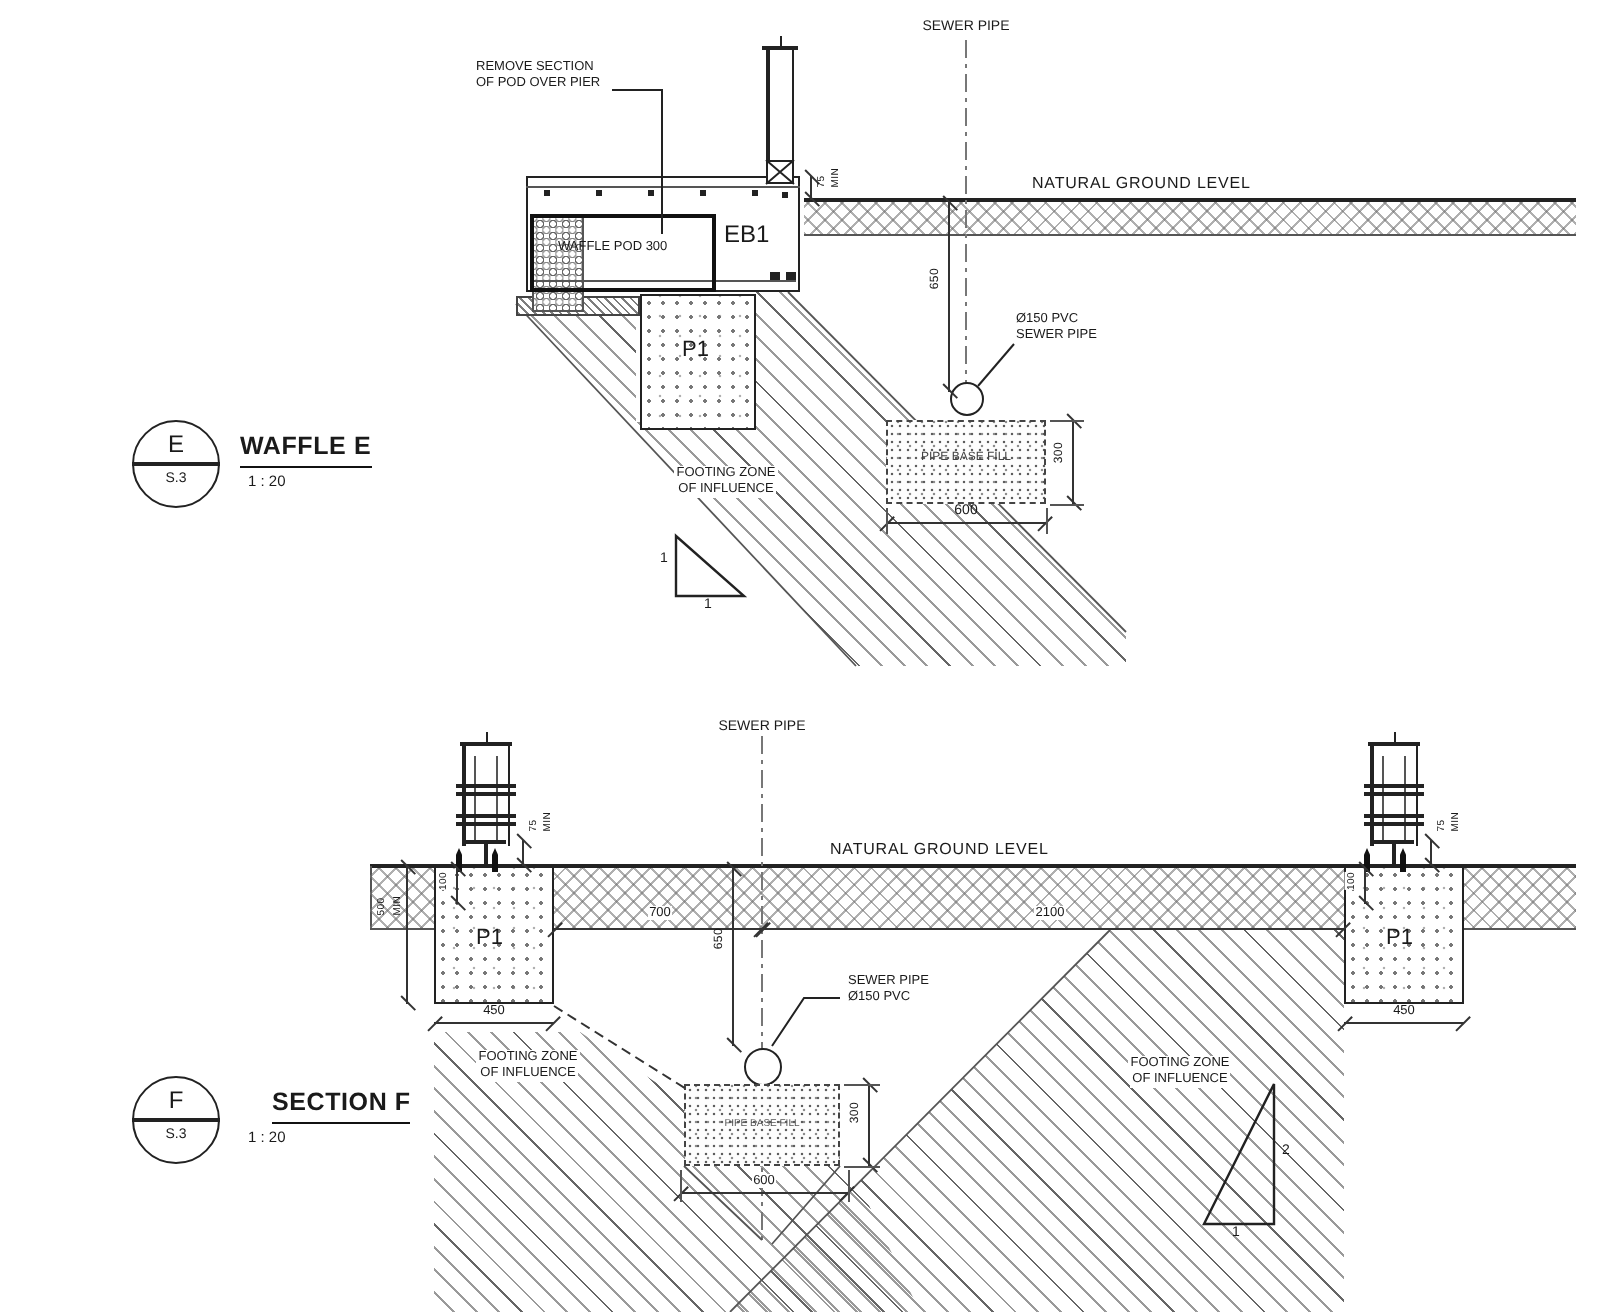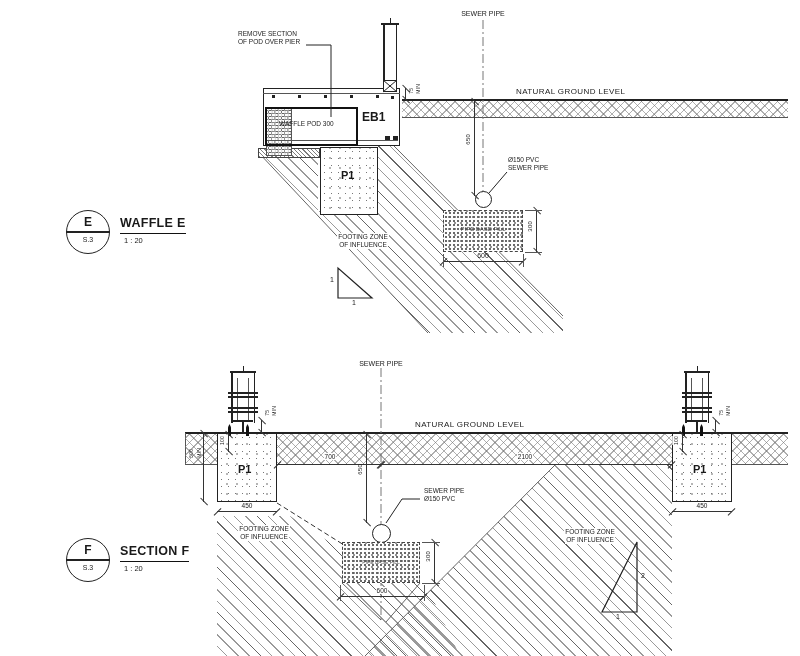--- a/index.html
+++ b/index.html
@@ -34,21 +34,21 @@
       radial-gradient(#8d8d8d .7px,transparent .8px);
       background-size:4px 4px,6px 6px;background-position:0 0,2px 3px;}
   .honey{background-color:#fff;background-image:
       radial-gradient(circle 2.4px at 3px 3px,transparent 1.4px,#666 1.5px 2.1px,transparent 2.2px),
       radial-gradient(circle 2.4px at 3px 3px,transparent 1.4px,#888 1.5px 2.1px,transparent 2.2px);
       background-size:6.5px 6px,6.5px 6px;background-position:0 0,3.2px 3px;}
   .sand{background-image:repeating-linear-gradient(45deg,#7d7d7d 0 .9px,transparent .9px 3px);}
   .shape{position:absolute;z-index:2;box-sizing:border-box;}
   .txt5{font-size:5px}.txt6{font-size:6px}.txt65{font-size:6.5px}
   .txt7{font-size:7px}.txt75{font-size:7.5px}.txt8{font-size:8px;letter-spacing:.4px}
-  .b{font-weight:bold}
+  .b{font-weight:normal}
   .z5{z-index:5}.wbg{background:#fff;padding:0 1px;}
   svg{position:absolute;left:0;top:0;}
   .title{font-size:12.5px;font-weight:bold;border-bottom:1.5px solid #111;padding-bottom:1px;letter-spacing:.3px;}
   .ctr{text-align:center;}
   .bolt{position:absolute;z-index:3;background:#111;width:3px;height:12px;
         clip-path:polygon(50% 0,100% 28%,100% 100%,0 100%,0 28%);}
 </style>
 </head>
 <body>
 
@@ -265,16 +265,16 @@
   <div class="ln thin z5" style="left:422px;top:541.5px;width:18px;height:1px;"></div>
   <div class="ln thin z5" style="left:422px;top:582.5px;width:18px;height:1px;"></div>
 
   <div class="t txt7 z5" style="left:641px;top:572px;">2</div>
   <div class="t txt7 z5" style="left:616px;top:613px;">1</div>
 
   <div class="shape" style="left:66px;top:538px;width:44px;height:44px;border:1.5px solid #222;border-radius:50%;background:#fff;z-index:5;"></div>
   <div class="t b z5 ctr" style="left:66px;top:543px;width:44px;font-size:12px;">F</div>
   <div class="ln z5" style="left:66px;top:559px;width:44px;height:1.5px;"></div>
   <div class="t txt7 z5 ctr" style="left:66px;top:564px;width:44px;">S.3</div>
-  <div class="t title z5" style="left:120px;top:544px;">SECTION F</div>
+  <div class="t title z5" style="left:136px;top:544px;">SECTION F</div>
   <div class="t txt75 z5" style="left:124px;top:564px;">1 : 20</div>
 
 </div>
 
 </body></html>

